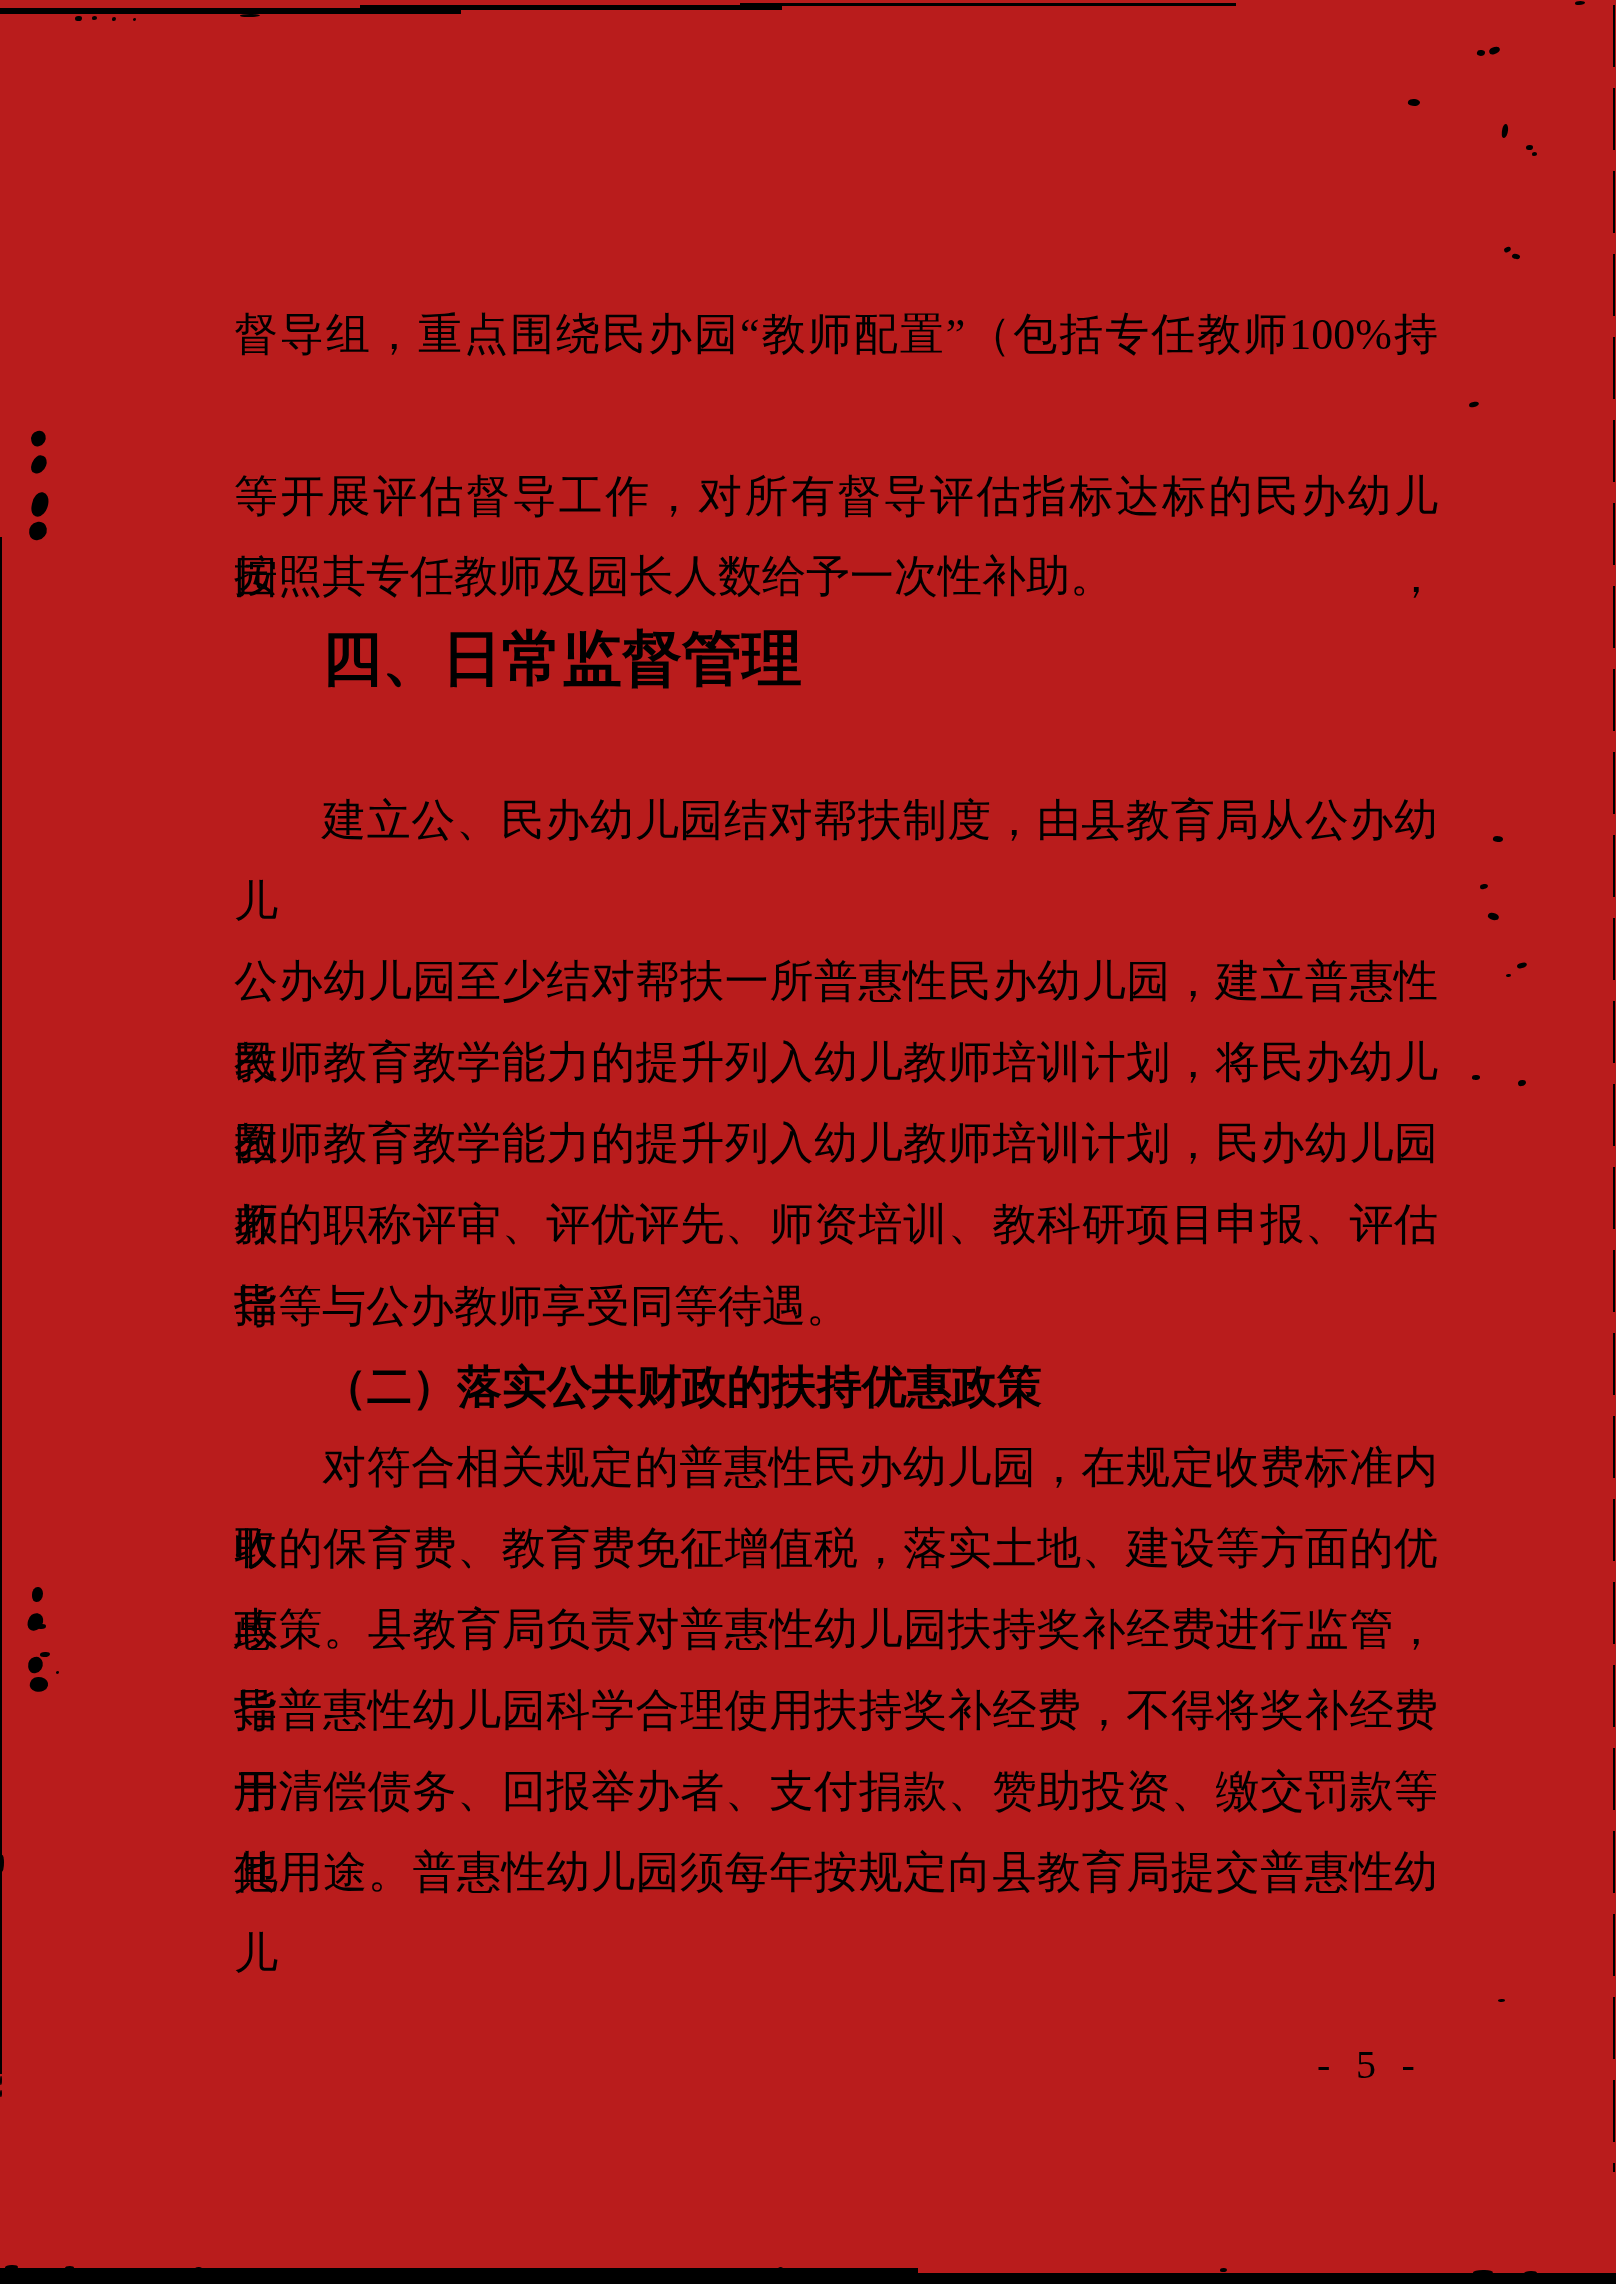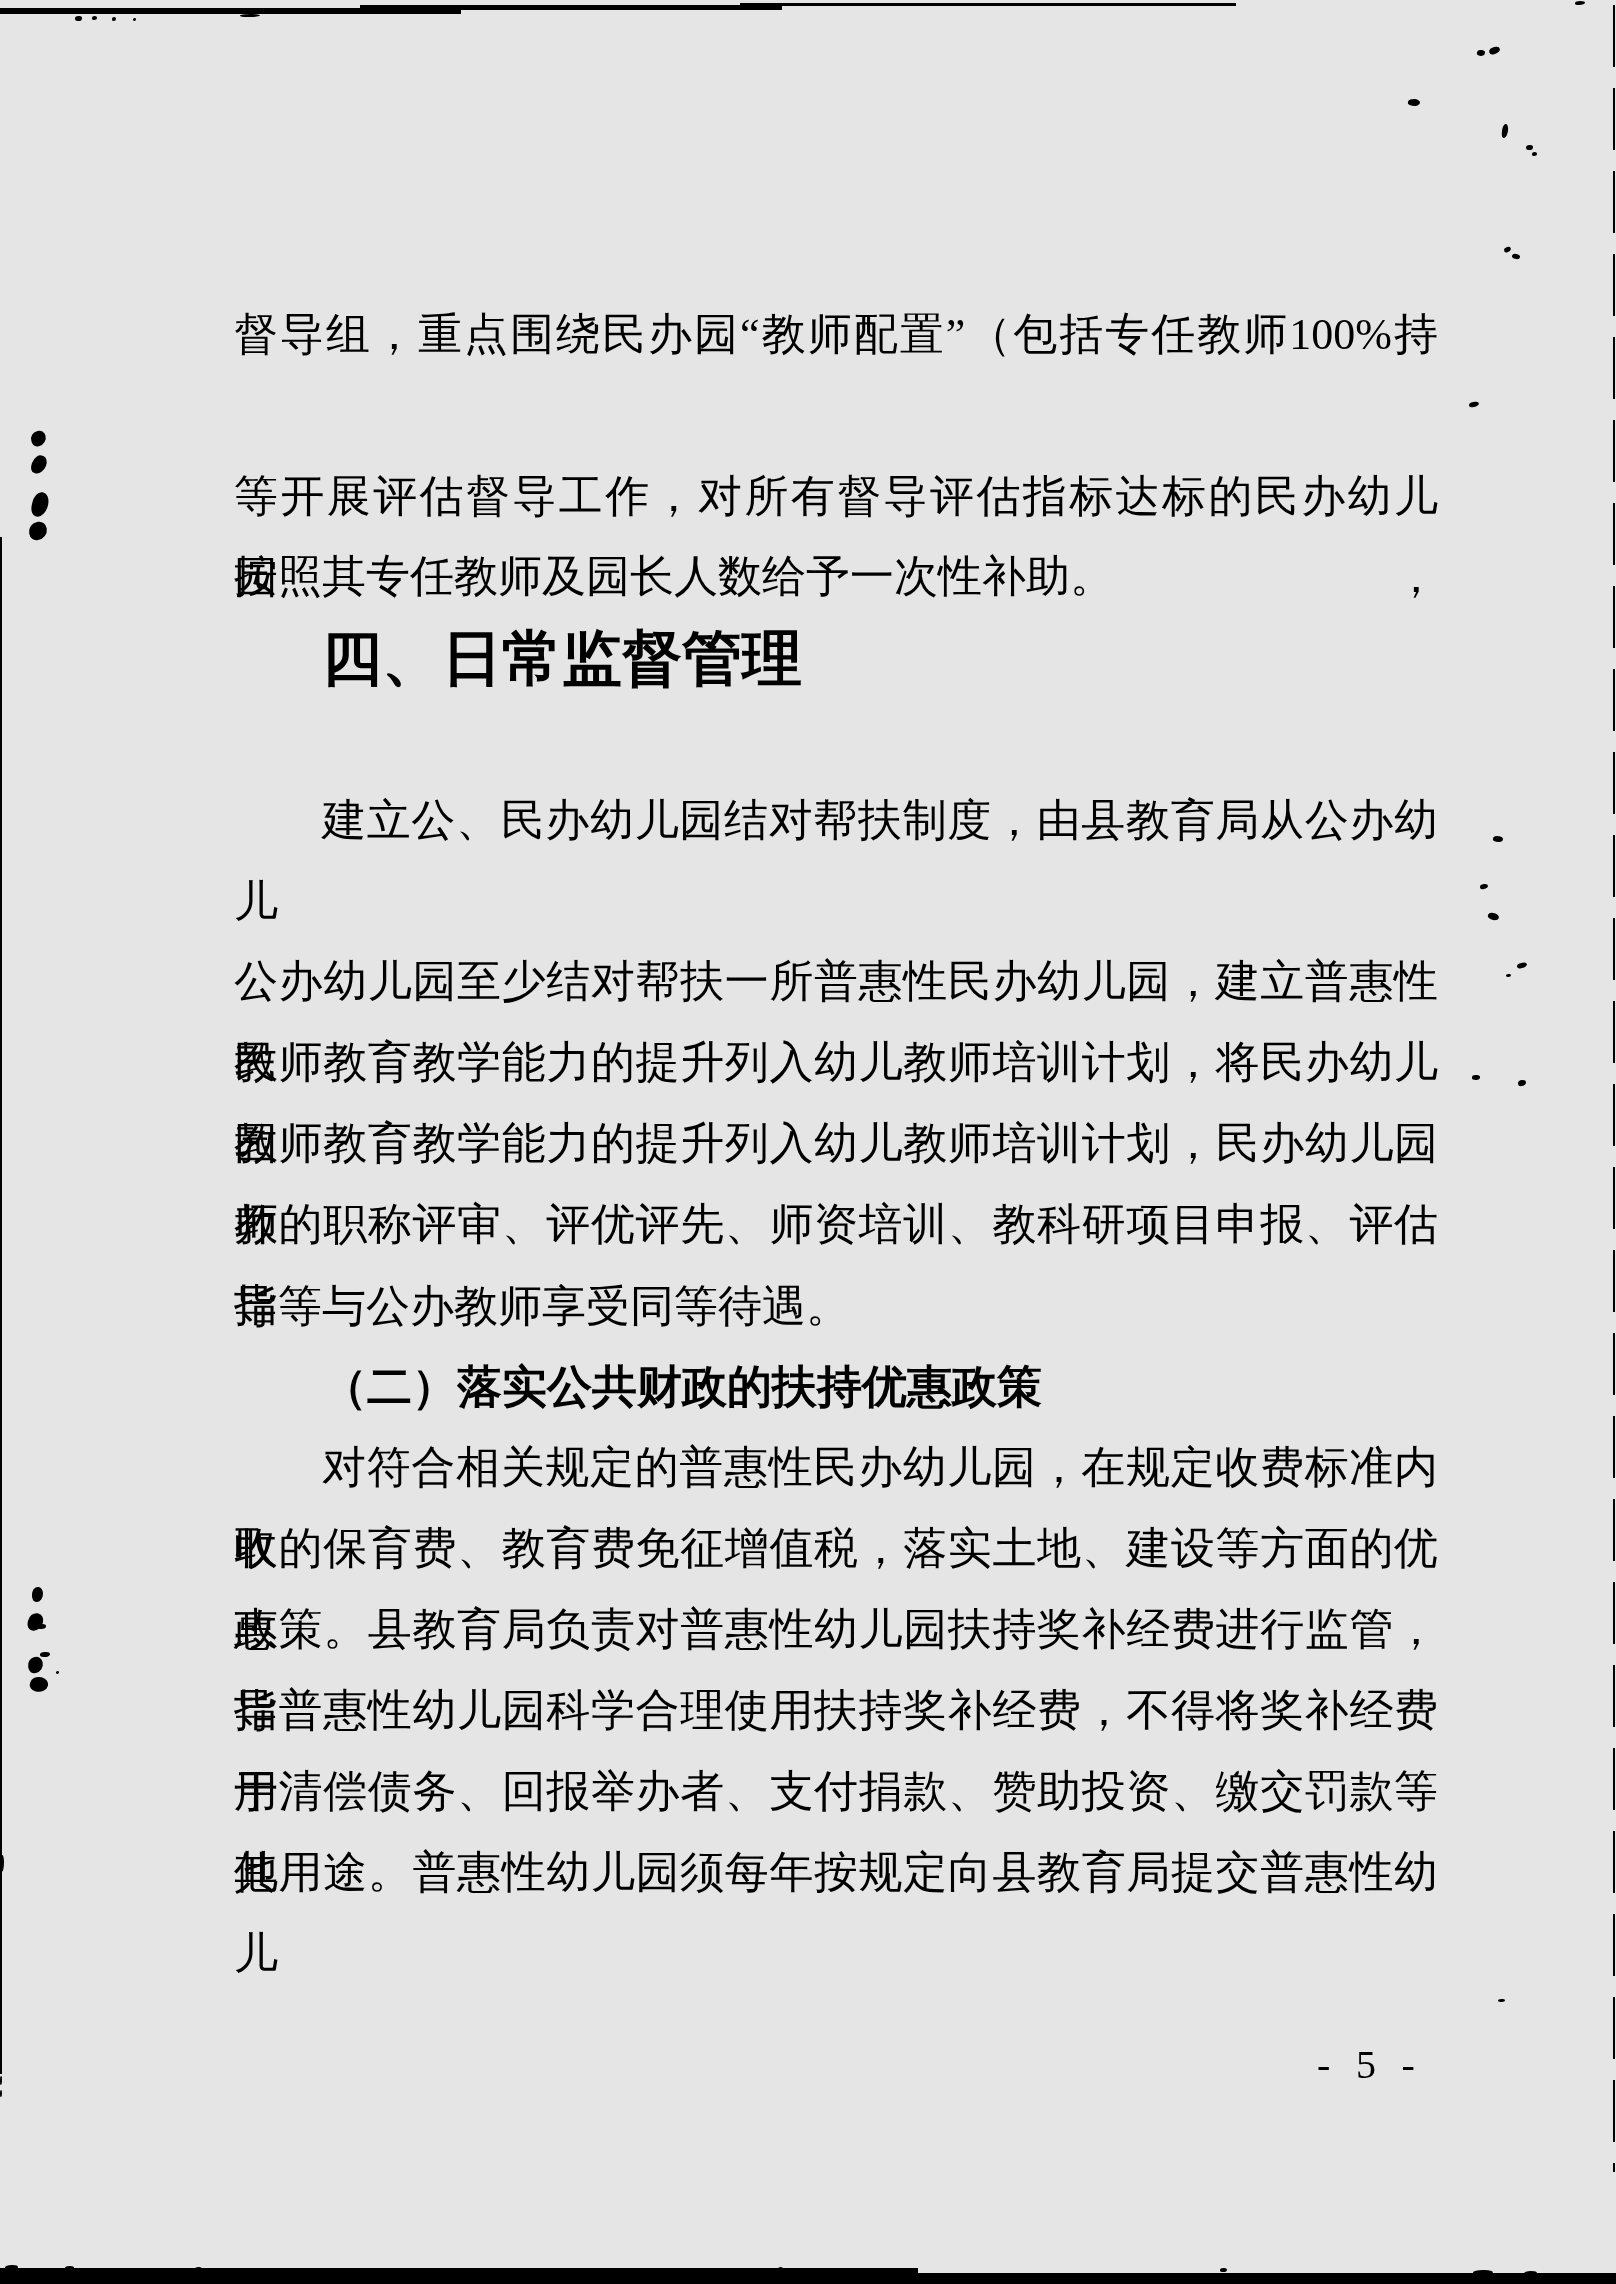--- a/index.html
+++ b/index.html
@@ -1,19 +1,19 @@
 <!DOCTYPE html>
 <html style="font-size:10.4px"><head>
 <meta charset="utf-8">
 <style>
   html,body{margin:0;padding:0;background:#ffffff;}
   .page{
     position:relative;
     width:1617px;height:2284px;
-    background:#e5e5e5;
+    background:#b91c1c;
     overflow:hidden;
     font-family:"Liberation Serif", serif;
     color:#000;
   }
   
   .line{
     position:absolute;
     left:234px;
     width:1204px;
     height:81px;

